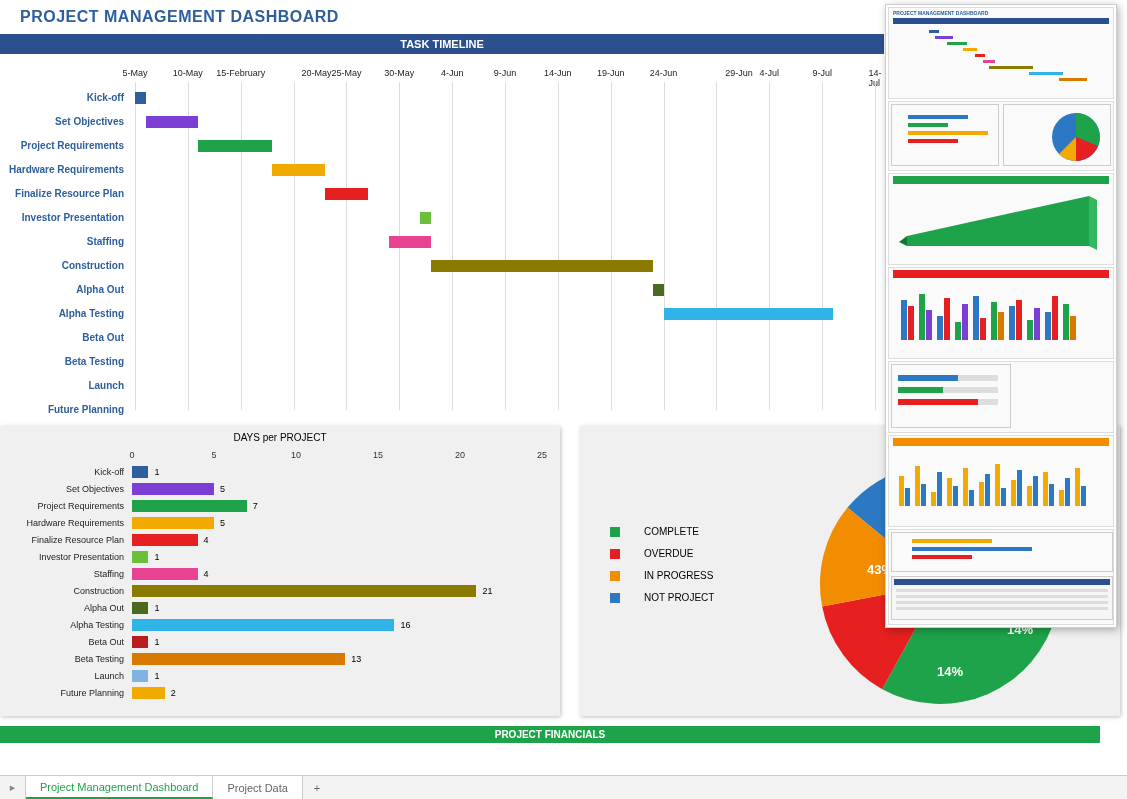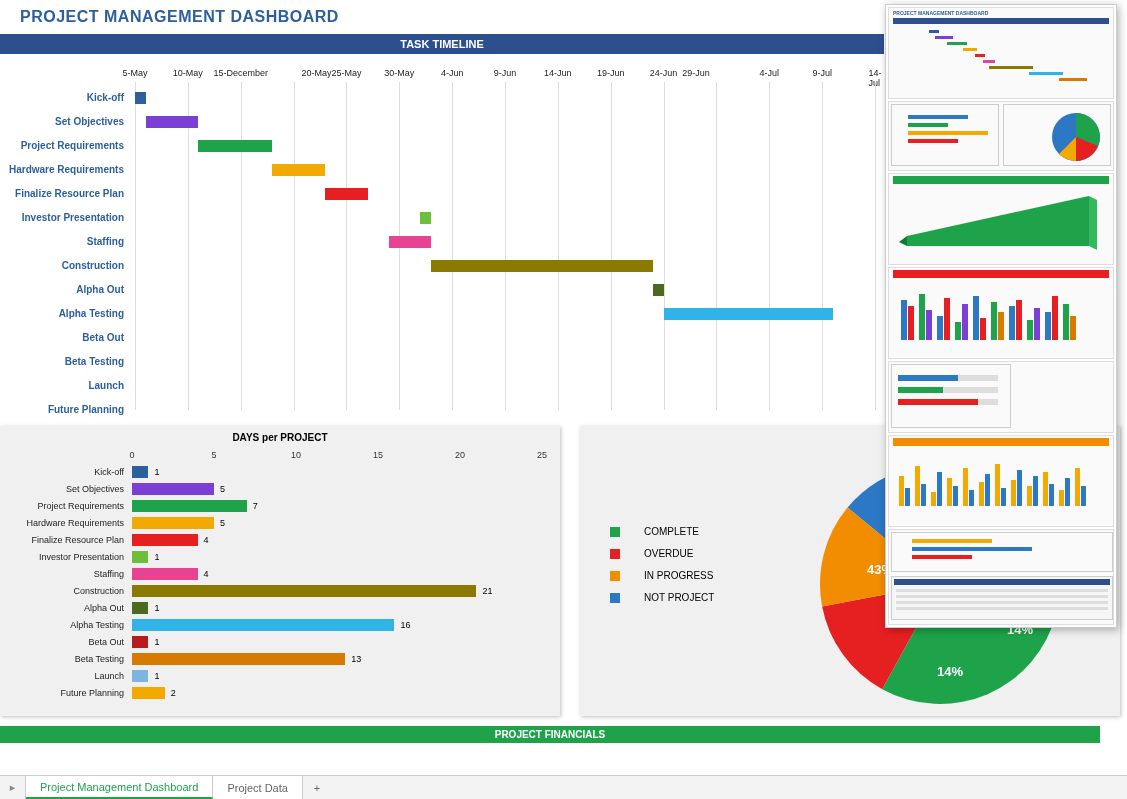--- a/index.html
+++ b/index.html
@@ -17,21 +17,21 @@
   .tl-gridline { position: absolute; top: 0; bottom: 10px; width: 1px; background: #ddd; }
   .tl-rows { position: absolute; top: 32px; left: 0; right: 0; }
   .tl-row { height: 24px; position: relative; }
   .tl-label { position: absolute; right: 754px; width: 130px; text-align: right; font-size: 10px; font-weight: bold; color: #2c5f9c; padding-right: 6px; line-height: 24px; }
   .tl-bar { position: absolute; height: 12px; top: 6px; }
   
   .lower { display: flex; gap: 20px; padding: 0 0 0 0; margin-top: 6px; }
   .panel { background: #f0f0f0; box-shadow: 1px 1px 4px rgba(0,0,0,0.25); }
   
   .days-panel { width: 560px; height: 290px; position: relative; }
-  .days-title { text-align: center; font-size: 10px; font-weight: bold; padding: 6px 16px 2px; }
+  .days-title { text-align: center; font-size: 10px; font-weight: normal; padding: 6px 16px 2px; }
   .days-axis { position: absolute; top: 24px; left: 132px; right: 12px; height: 12px; font-size: 9px; color: #333; }
   .days-tick { position: absolute; transform: translateX(-50%); }
   .days-rows { position: absolute; top: 38px; left: 0; right: 12px; }
   .days-row { height: 17px; position: relative; }
   .days-label { position: absolute; width: 126px; text-align: right; right: 424px; font-size: 9px; color: #222; line-height: 17px; }
   .days-bar { position: absolute; left: 132px; height: 12px; top: 2px; }
   .days-val { position: absolute; font-size: 9px; top: 2px; line-height: 12px; }
   
   .status-panel { width: 540px; height: 290px; position: relative; }
   .status-title { font-size: 10px; font-weight: bold; padding: 14px 0 0 50px; }
@@ -58,30 +58,30 @@
 
 <div class="page-title">PROJECT MANAGEMENT DASHBOARD</div>
 
 <div class="timeline-header" style="width:884px;">TASK TIMELINE</div>
 
 <div class="timeline-panel">
   <div class="timeline-inner">
     <div class="tl-dates" id="tl-dates">
         <span class="tl-date" style="left: 0px;">5-May</span>
         <span class="tl-date" style="left: 52.8571px;">10-May</span>
-        <span class="tl-date" style="left: 105.714px;">15-December</span>
+        <span class="tl-date" style="left: 105.714px;">15-February</span>
         <span class="tl-date" style="left: 158.571px; margin-left: 23px;">20-May</span>
         <span class="tl-date" style="left: 211.429px;">25-May</span>
         <span class="tl-date" style="left: 264.286px;">30-May</span>
         <span class="tl-date" style="left: 317.143px; text-align: center;">4-Jun</span>
         <span class="tl-date" style="left: 370px;">9-Jun</span>
         <span class="tl-date" style="left: 422.857px;">14-Jun</span>
         <span class="tl-date" style="left: 475.714px;">19-Jun</span>
         <span class="tl-date" style="left: 528.571px;">24-Jun</span>
-        <span class="tl-date" style="left: 561px;">29-Jun</span>
+        <span class="tl-date" style="left: 604px;">29-Jun</span>
         <span class="tl-date" style="left: 634.286px;">4-Jul</span>
         <span class="tl-date" style="left: 687.143px;">9-Jul</span>
         <span class="tl-date" style="left: 740px;">14-Jul</span>
       </div>
     <div class="tl-grid" id="tl-grid">
         <div class="tl-gridline" style="left: 0px;"></div>
         <div class="tl-gridline" style="left: 52.8571px;"></div>
         <div class="tl-gridline" style="left: 105.714px;"></div>
         <div class="tl-gridline" style="left: 158.571px;"></div>
         <div class="tl-gridline" style="left: 211.429px;"></div>

